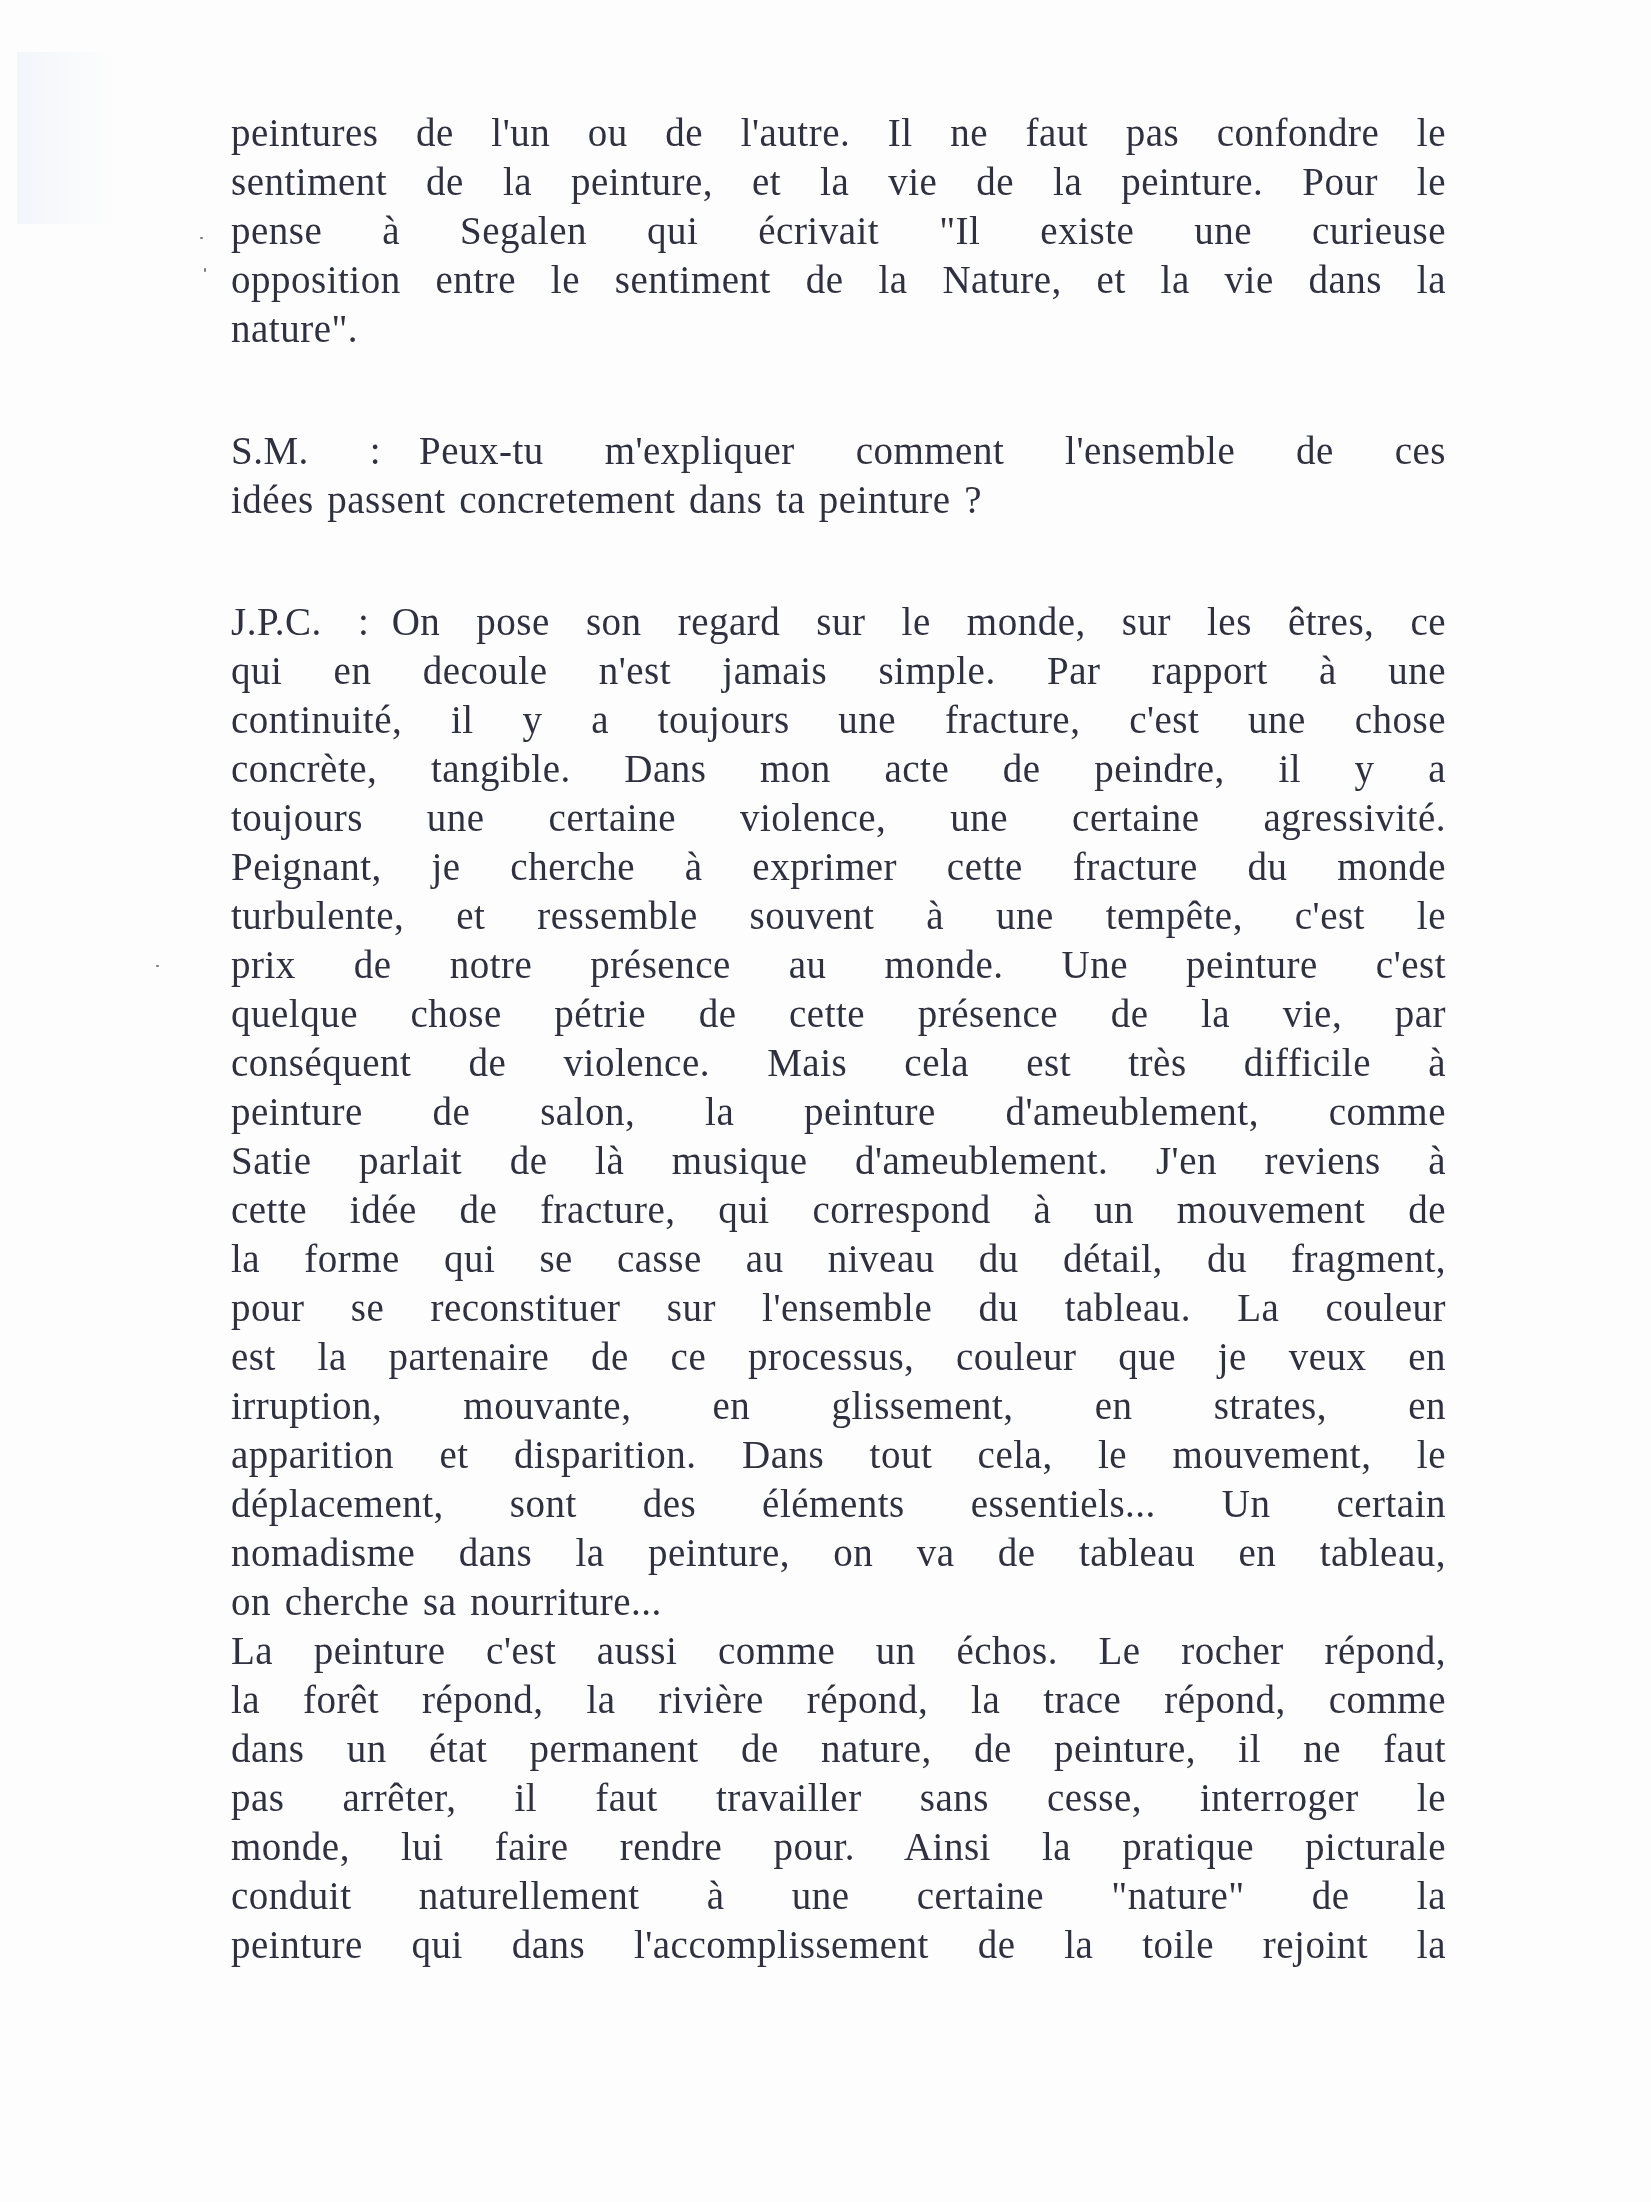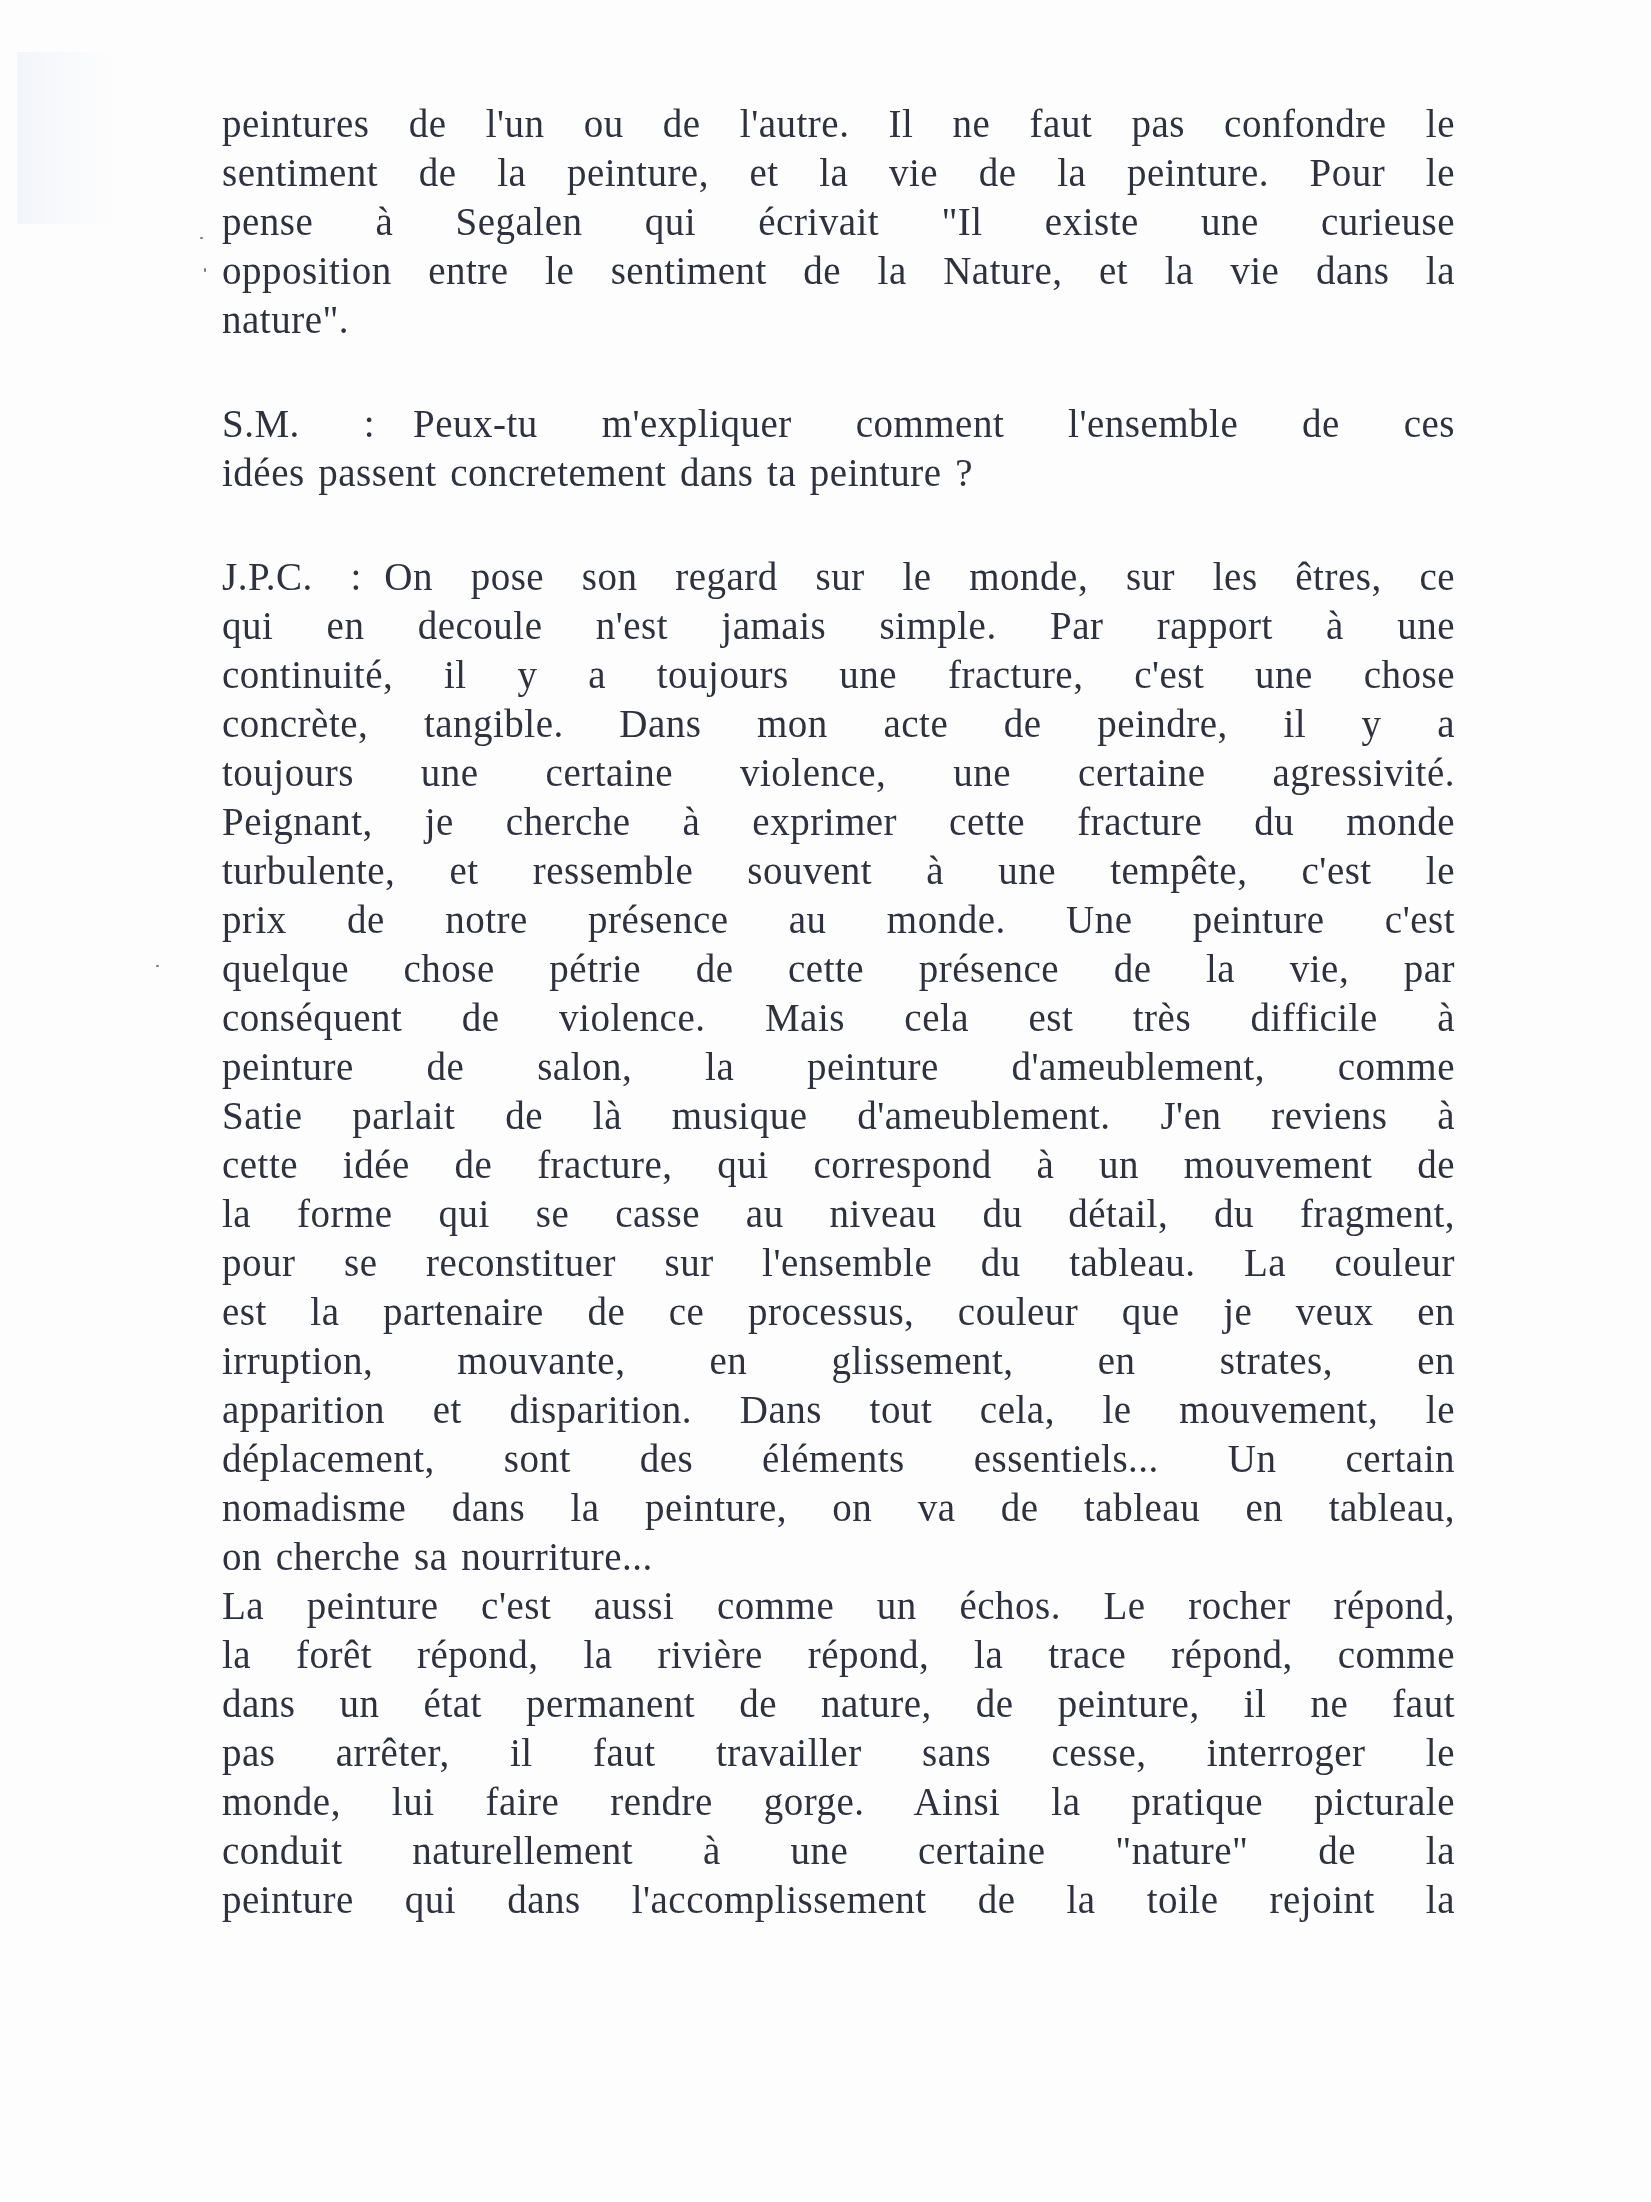--- a/index.html
+++ b/index.html
@@ -27,21 +27,21 @@
       top: 96px;
       width: 1239px;
       font-family: "Liberation Serif", "DejaVu Serif", serif;
       font-size: 39px;
       line-height: 49px;
       color: #2f3140;
       letter-spacing: 0.5px;
       word-spacing: 3.4px;
     }
     .para {
-      margin: 3px;
+      margin: 12px;
       text-align: justify;
       text-align-last: left;
     }
     .gap {
       height: 49px;
     }
     .line {
       display: block;
       text-align: justify;
       text-align-last: justify;
@@ -110,19 +110,19 @@
     <span class="line">est la partenaire de ce processus, couleur que je veux en</span>
     <span class="line">irruption, mouvante, en glissement, en strates, en</span>
     <span class="line">apparition et disparition. Dans tout cela, le mouvement, le</span>
     <span class="line">déplacement, sont des éléments essentiels... Un certain</span>
     <span class="line">nomadisme dans la peinture, on va de tableau en tableau,</span>
     <span class="line last">on cherche sa nourriture...</span>
     <span class="line">La peinture c'est aussi comme un échos. Le rocher répond,</span>
     <span class="line">la forêt répond, la rivière répond, la trace répond, comme</span>
     <span class="line">dans un état permanent de nature, de peinture, il ne faut</span>
     <span class="line">pas arrêter, il faut travailler sans cesse, interroger le</span>
-    <span class="line">monde, lui faire rendre gorge. Ainsi la pratique picturale</span>
+    <span class="line">monde, lui faire rendre pour. Ainsi la pratique picturale</span>
     <span class="line">conduit naturellement à une certaine "nature" de la</span>
     <span class="line">peinture qui dans l'accomplissement de la toile rejoint la</span>
   </div>
 
 </div>
 
 
 </body></html>

